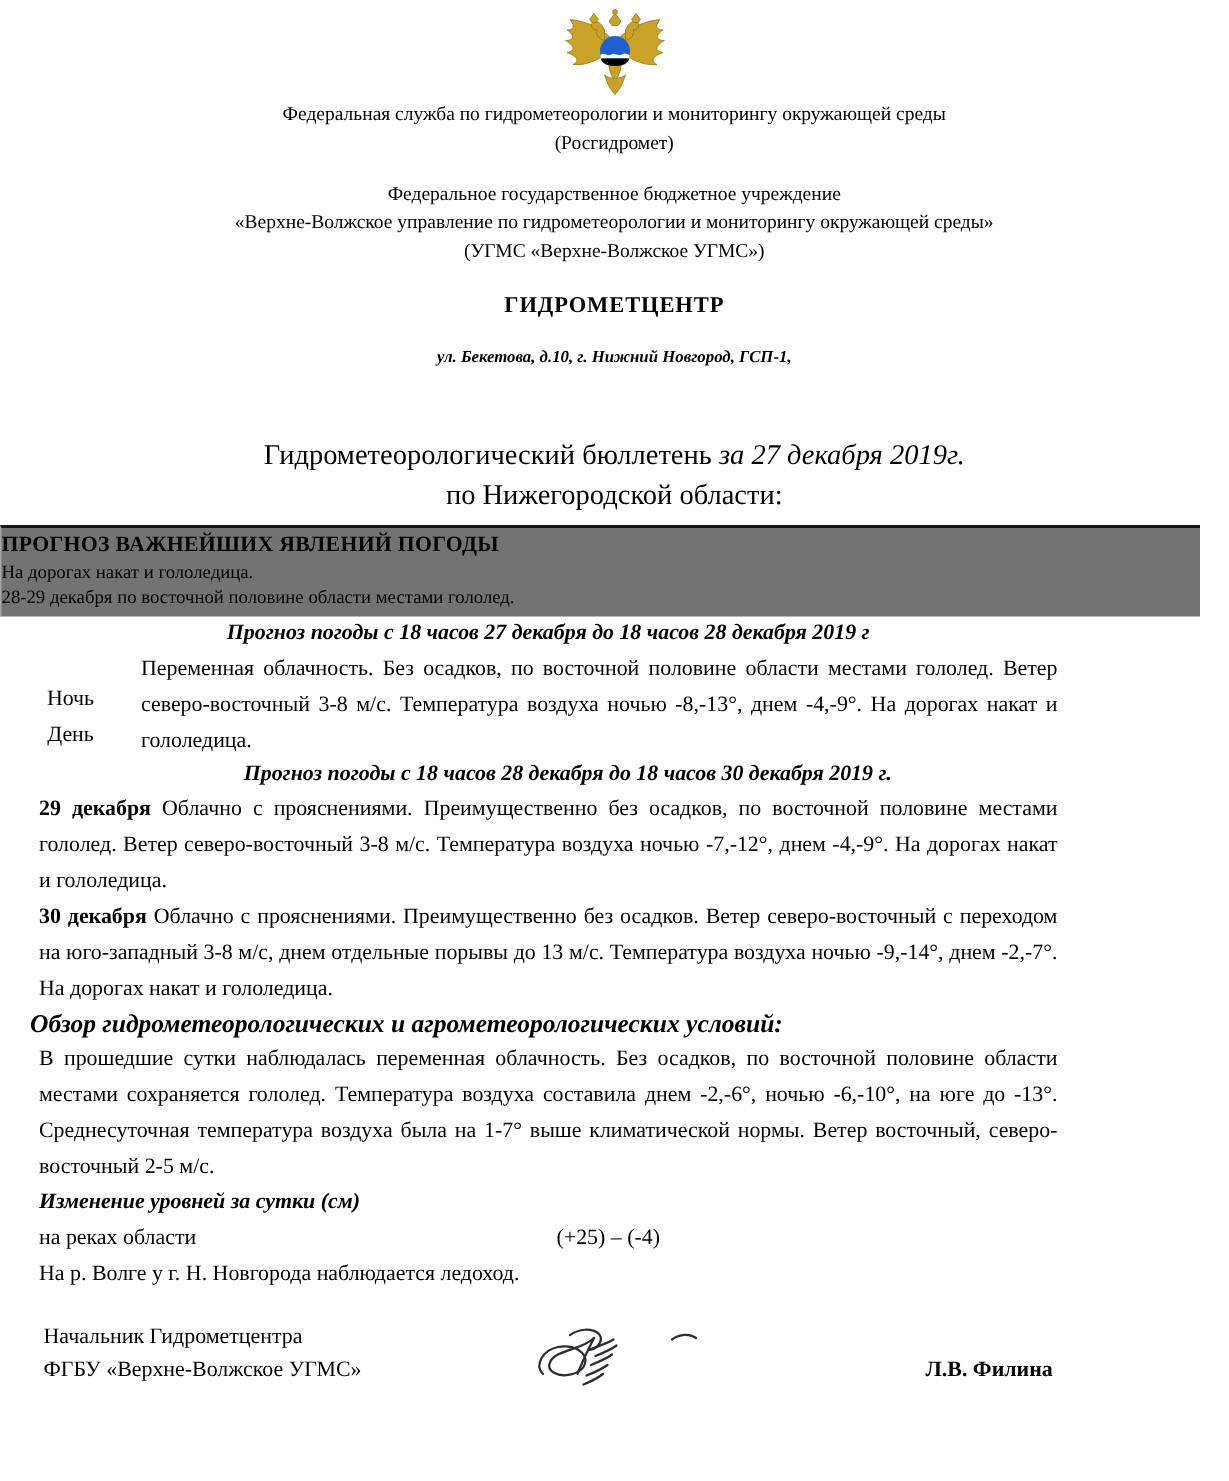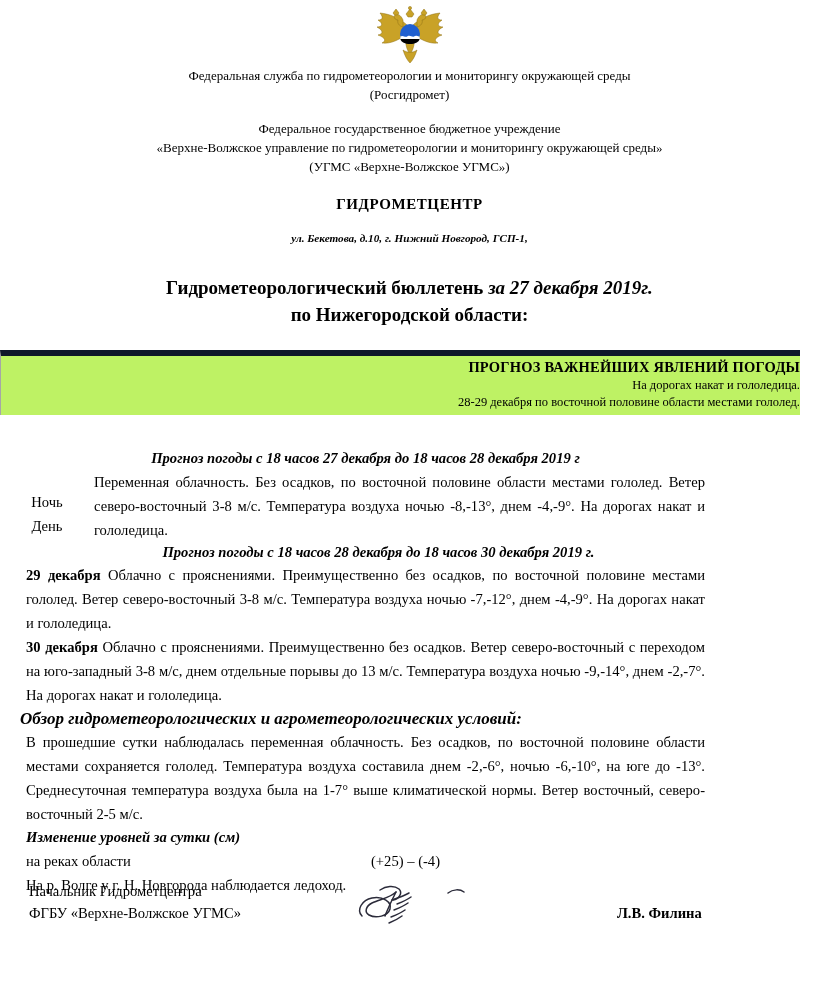--- a/index.html
+++ b/index.html
@@ -56,40 +56,40 @@
     font-weight: bold;
     font-size: 11.2px;
     line-height: 15px;
     margin-top: 18px;
   }
   .address .ln { display: block; white-space: nowrap; }
 
   
   .doc-title {
     text-align: center;
-    font-weight: bold;
+    font-weight: normal;
     font-size: 19px;
     line-height: 27px;
-    margin-top: 28px;
+    margin-top: 44px;
   }
   .doc-title .ital { font-style: italic; }
   .doc-title .ln2 { display: block; }
 
   
   .banner {
     position: absolute;
     left: 0px;
     top: 350px;
     width: 800px;
-    background: #bef264;
-    border-top: 6px solid #0f172a;
+    background: #737373;
+    border-top: 2px solid #0f172a;
     border-left: 1px solid #a6a6a6;
     box-sizing: border-box;
     padding: 2px 0 4px 0;
-    text-align: right;
+    text-align: left;
   }
   .banner .b1 {
     display: block;
     font-weight: bold;
     font-size: 14.5px;
     line-height: 19px;
     letter-spacing: 0.2px;
   }
   .banner .b2 {
     display: block;
@@ -101,21 +101,20 @@
     font-size: 12.5px;
     line-height: 17px;
   }
 
   
   .content {
     position: absolute;
     left: 0;
     top: 412px;
     width: 731px;
-    margin-top: 36px;
   }
   .sub-head {
     text-align: center;
     font-weight: bold;
     font-style: italic;
     font-size: 14.6px;
     line-height: 21px;
   }
   .sub-head.pushed { padding-left: 26px; }
 

